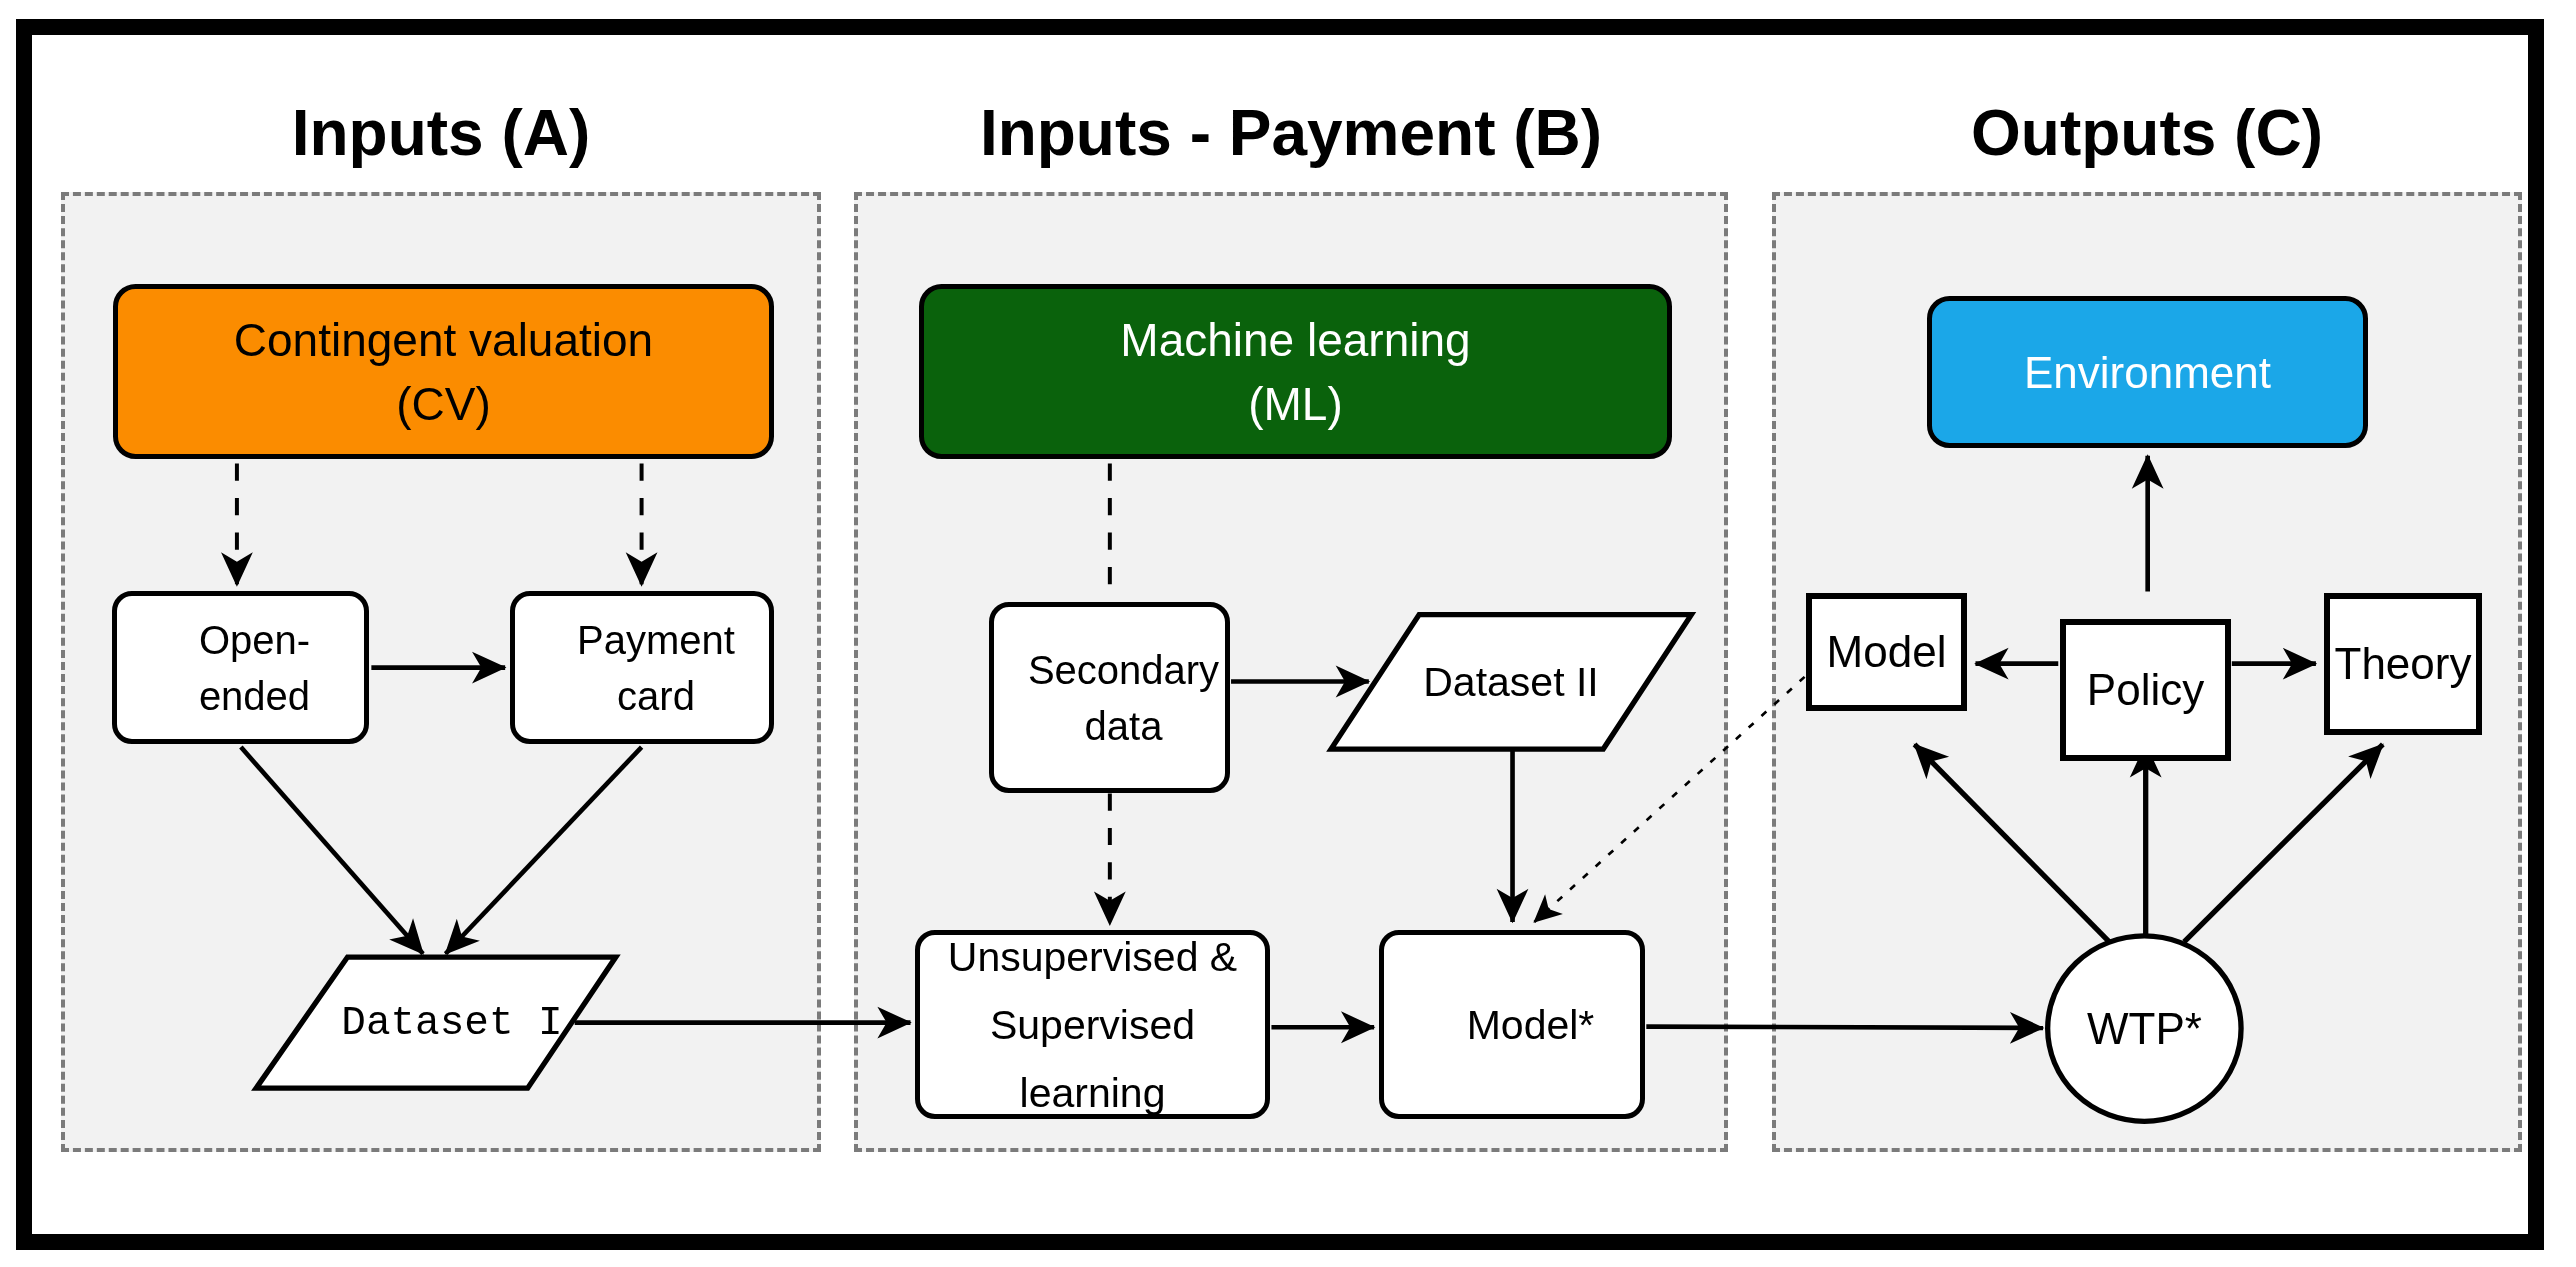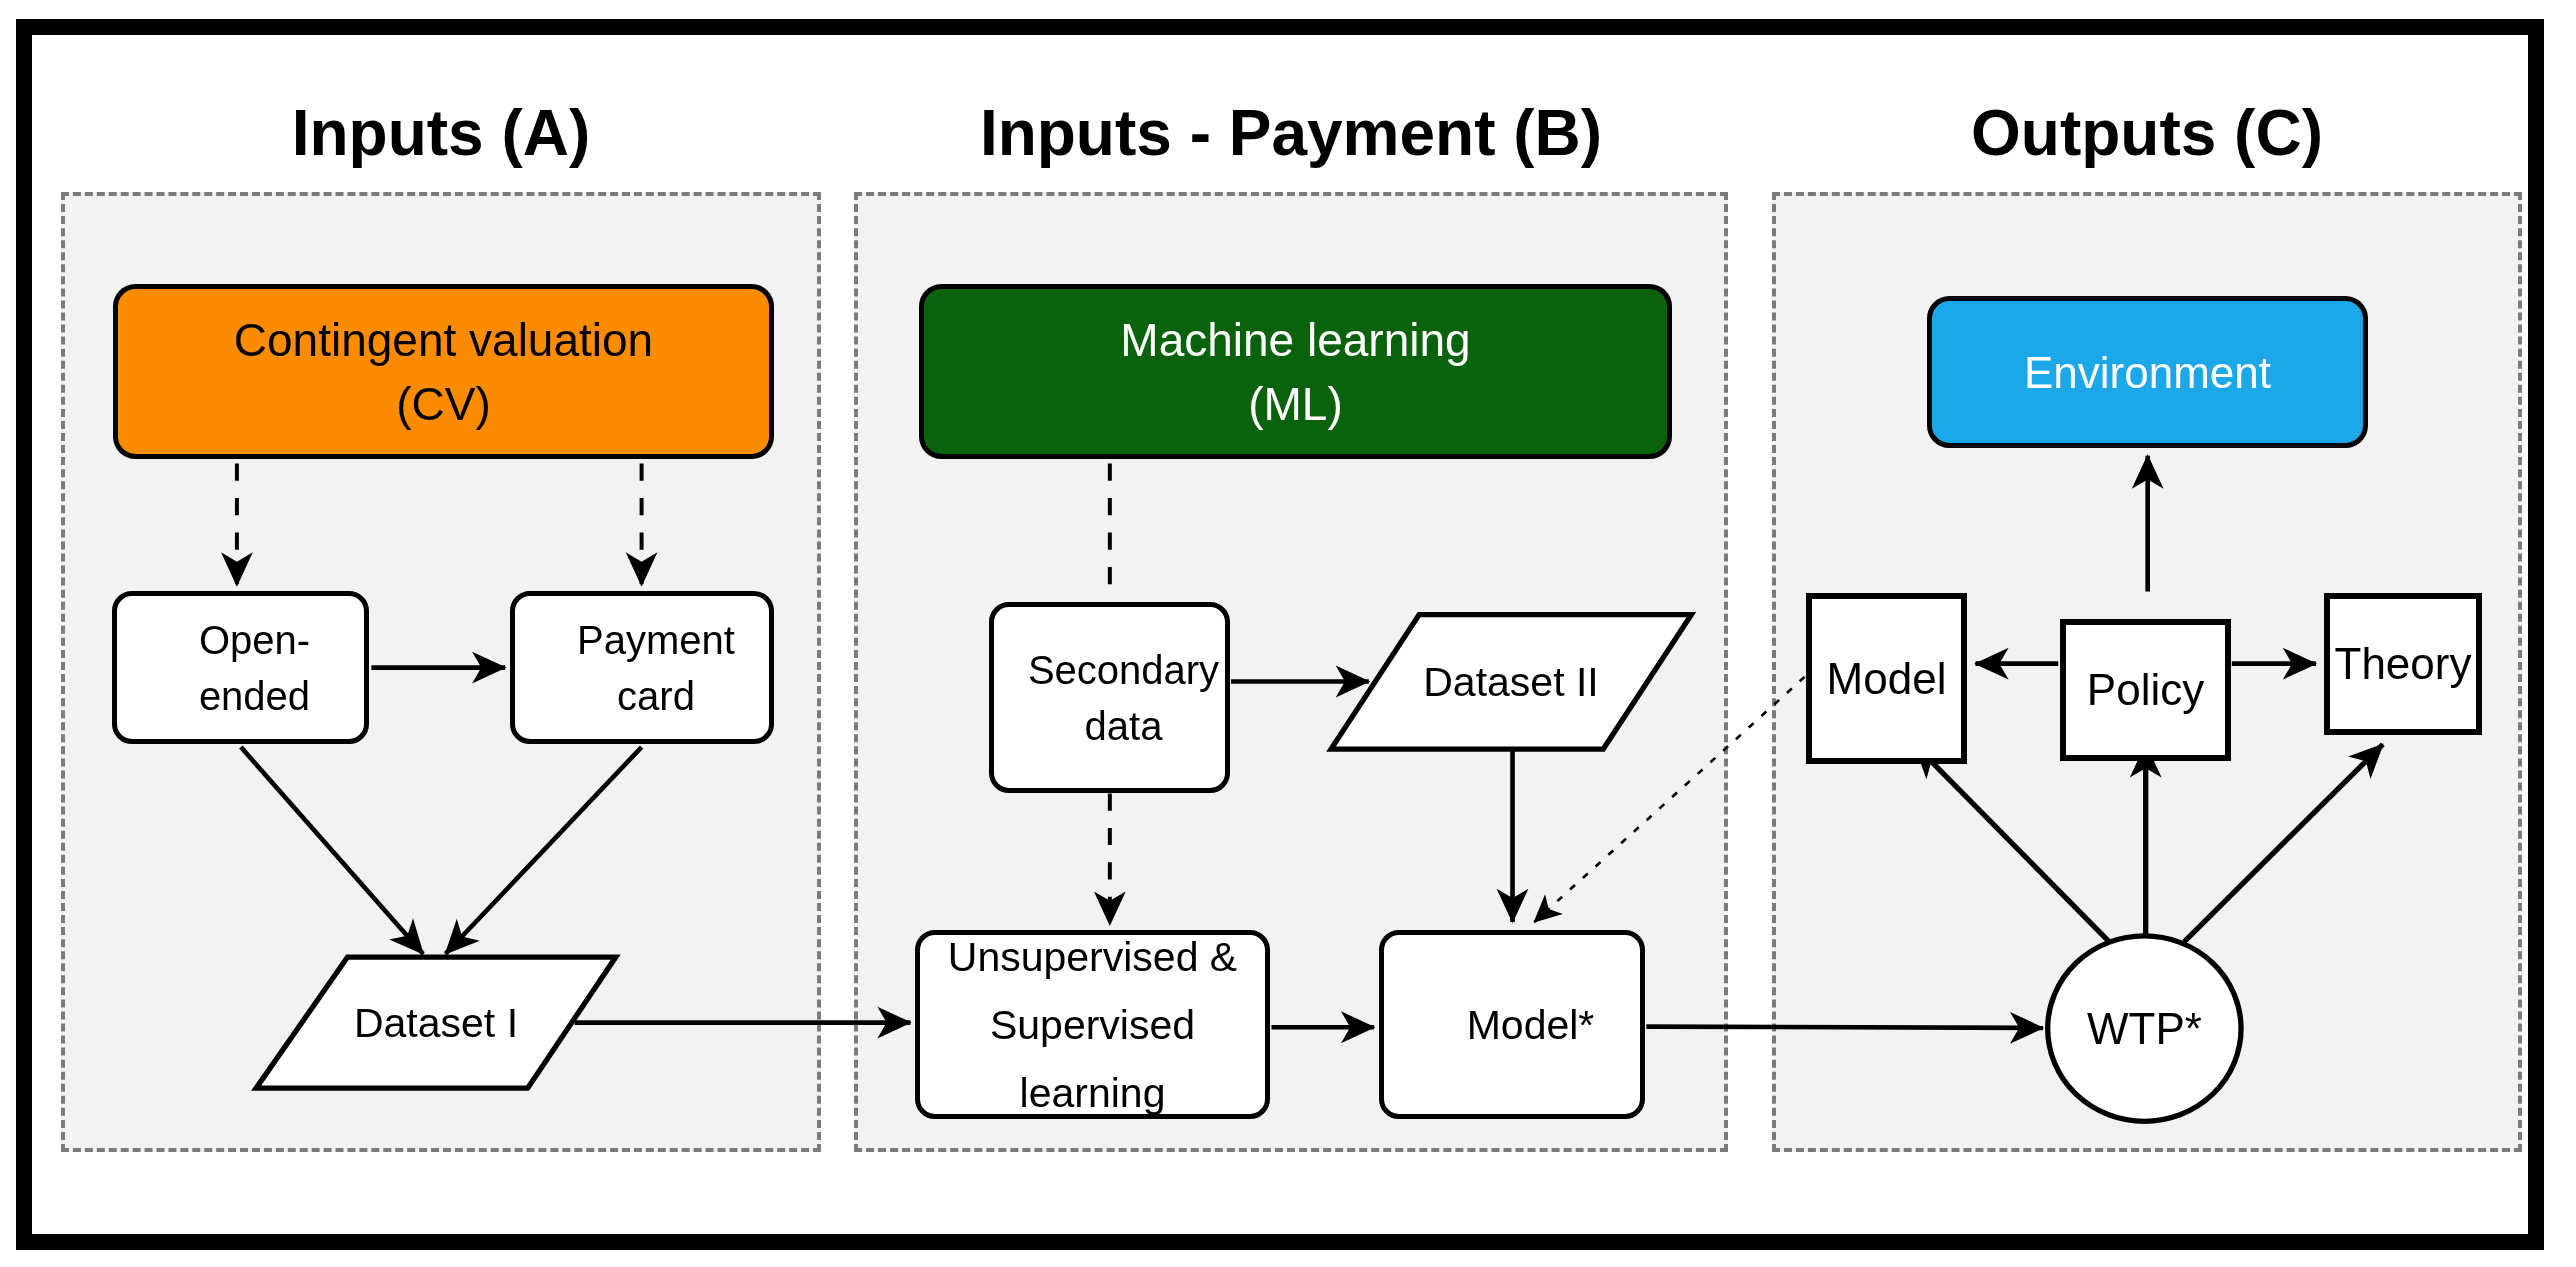--- a/index.html
+++ b/index.html
@@ -85,21 +85,21 @@
   <div class="node bigbox f70" style="left: 113px; top: 284px; width: 661px; height: 175px; background: rgb(251, 140, 0);">
     <div>Contingent valuation</div>
     <div>(CV)</div>
   </div>
   <div class="node rounded f60" style="left:112px;top:591px;width:257px;height:153px;">
     <div>Open-ended</div>
   </div>
   <div class="node rounded f60" style="left:510px;top:591px;width:264px;height:153px;">
     <div>Payment card</div>
   </div>
-  <div class="lbl f62" style="left:256px;top:957px;width:360px;height:131px;">Dataset I</div>
+  <div class="lbl f62" style="left:272px;top:957px;width:360px;height:131px;font-family:Liberation Mono, monospace;">Dataset I</div>
 
   <div class="node bigbox f70 whitetext" style="left: 919px; top: 284px; width: 753px; height: 175px; background: rgb(10, 98, 12);">
     <div>Machine learning</div>
     <div>(ML)</div>
   </div>
   <div class="node rounded f60" style="left:989px;top:602px;width:241px;height:191px;">
     <div>Secondary</div>
     <div>data</div>
   </div>
   <div class="lbl f62" style="left:1331px;top:615px;width:360px;height:134px;">Dataset II</div>
@@ -108,21 +108,21 @@
     <div>Supervised</div>
     <div>learning</div>
   </div>
   <div class="node rounded f62" style="left:1379px;top:930px;width:266px;height:189px;padding-left:37px;">
     <div>Model*</div>
   </div>
 
   <div class="node bigbox f64w" style="left: 1927px; top: 296px; width: 441px; height: 152px; background: rgb(27, 167, 232);">
     <div>Environment</div>
   </div>
-  <div class="node sharp f66" style="left:1806px;top:593px;width:161px;height:171px;">
+  <div class="node sharp f66" style="left:1806px;top:593px;width:161px;height:118px;">
     <div>Model</div>
   </div>
   <div class="node sharp f66" style="left:2060px;top:619px;width:171px;height:142px;">
     <div>Policy</div>
   </div>
   <div class="node sharp f66" style="left:2324px;top:593px;width:158px;height:142px;">
     <div>Theory</div>
   </div>
   <div class="lbl f66" style="left:2048px;top:936px;width:193px;height:186px;">WTP*</div>
 </div>

